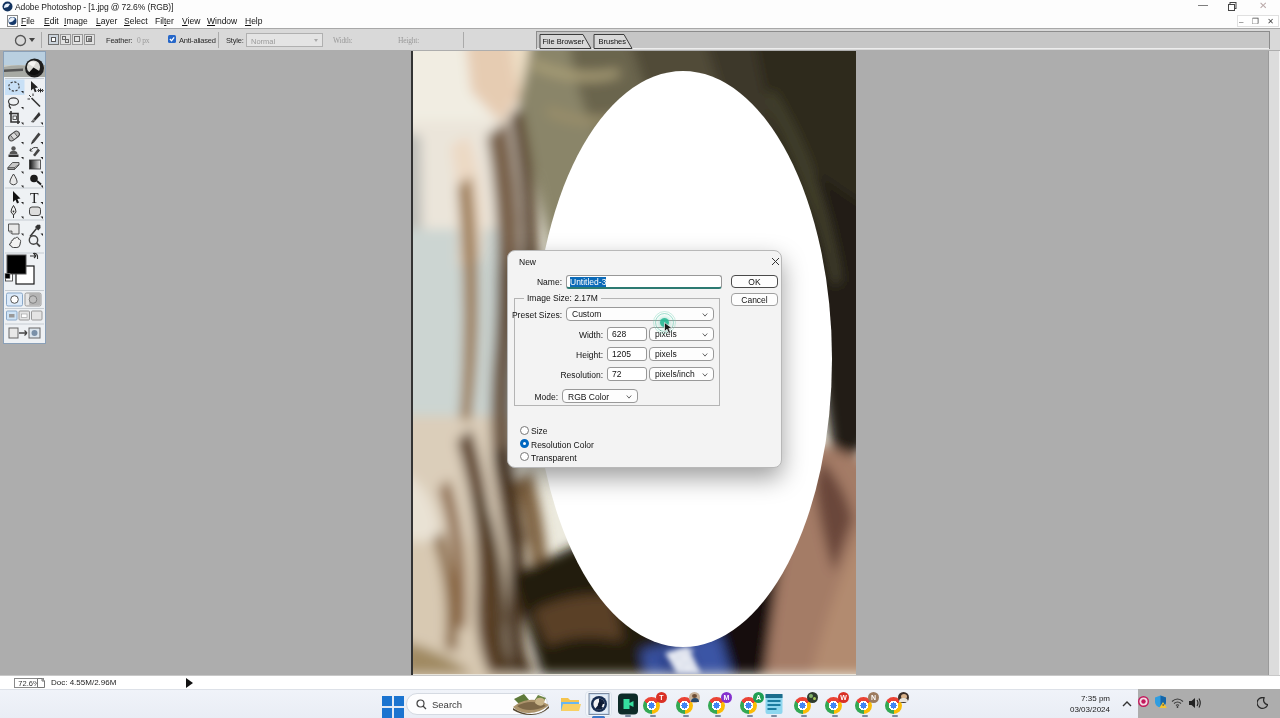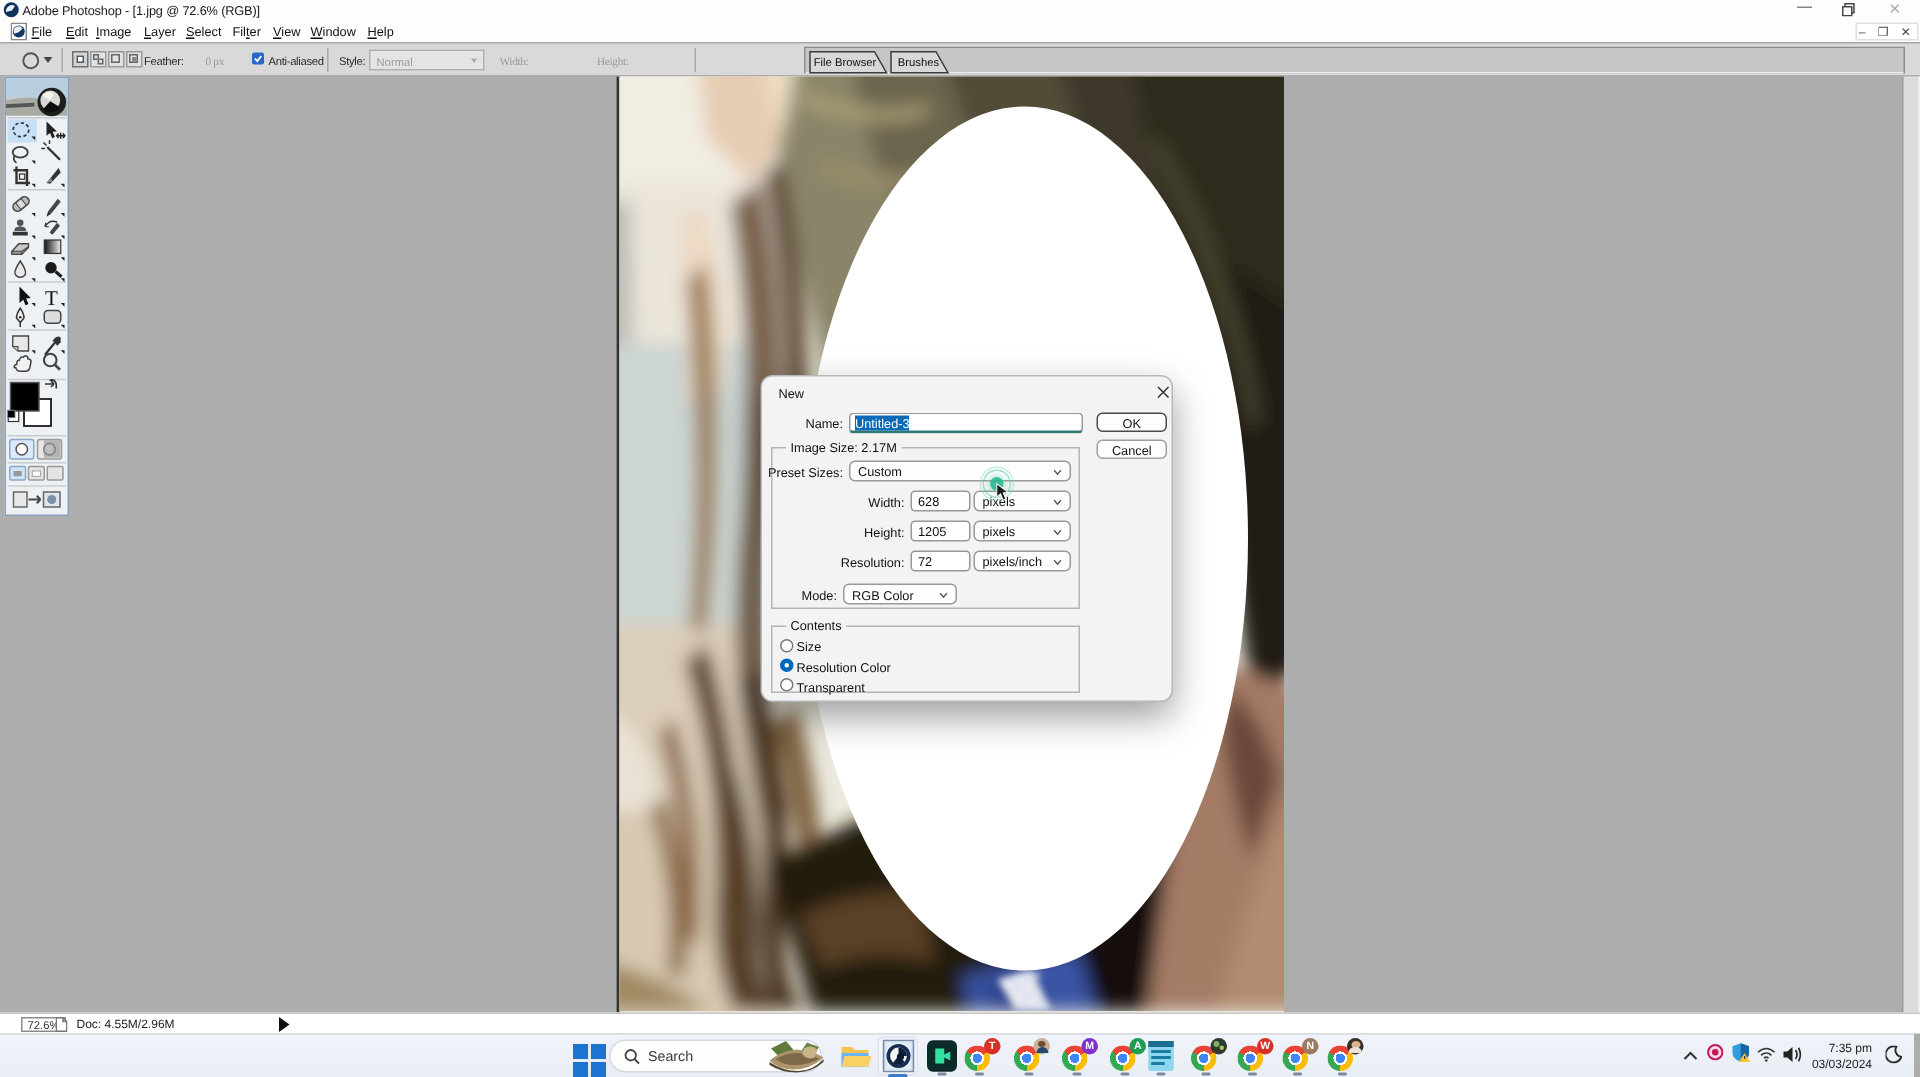--- a/index.html
+++ b/index.html
@@ -31,21 +31,21 @@
 
 
 #toolbar { position:absolute; left:3px; top:1px; width:43px; height:293px; background:#eef1f4; border:1px solid #8aa0b8; }
 
 
 #statusbar { position:absolute; left:0; top:675px; width:1280px; height:14px; background:#ffffff; border-top:1px solid #c8c8c8; }
 #zoombox { position:absolute; left:2px; top:2px; width:30px; height:10px; border:1px solid #8a8a8a; font-size:7.5px; color:#333; text-align:center; line-height:9px;margin-left:12px; }
 #docinfo { position:absolute; left:51px; top:2px; font-size:8px; color:#222; }
 
 
-#taskbar { position:absolute; left:0; top:689px; width:1276px; height:29px; background:linear-gradient(180deg,#f0f3f9,#e9edf5); border-top:1px solid #dde1e8; }
+#taskbar { position:absolute; left:0; top:689px; width:1138px; height:29px; background:linear-gradient(180deg,#f0f3f9,#e9edf5); border-top:1px solid #dde1e8; }
 .tbi { position:absolute; top:3px; width:22px; height:22px; }
 .tdash { position:absolute; top:25px; width:6px; height:2px; background:#7a8aa0; border-radius:2px; }
 .chr { position:absolute; top:7px; width:17px; height:17px; border-radius:50%;
   background: radial-gradient(circle, #4285f4 0 26%, #ffffff 26% 38%, rgba(0,0,0,0) 38%),
               conic-gradient(#ea4335 0 60deg, #fbbc05 60deg 180deg, #34a853 180deg 300deg, #ea4335 300deg 360deg); }
 .badge { position:absolute; right:-7px; top:-5px; width:11px; height:11px; border-radius:50%; font-size:7px; font-weight:bold; color:#fff; text-align:center; line-height:11px; }
 #searchpill { position:absolute; left:406px; top:3px; width:142px; height:22px; background:#fdfdfe; border:1px solid #d5dae2; border-radius:11px; }
 #tray { position:absolute; left:0; top:0; width:1280px; height:29px; }
 #clock { position:absolute; right:28px; top:3px; text-align:right; font-size:8px; color:#1a1a1a; line-height:11px; }
 
@@ -106,21 +106,21 @@
   <div class="abs" style="left:48px;top:5px;width:11px;height:11px;background:#ccd4dc;border:1px solid #707070"></div>
   <div class="abs" style="left:51px;top:8px;width:5px;height:5px;background:#fff;border:1px solid #555"></div>
   <div class="abs" style="left:60px;top:5px;width:11px;height:11px;background:#e2e2e2;border:1px solid #999"></div>
   <div class="abs" style="left:62px;top:7px;width:4px;height:4px;border:1px solid #666"></div>
   <div class="abs" style="left:65px;top:10px;width:4px;height:4px;background:#ddd;border:1px solid #666"></div>
   <div class="abs" style="left:72px;top:5px;width:11px;height:11px;background:#e2e2e2;border:1px solid #999"></div>
   <div class="abs" style="left:74px;top:7px;width:6px;height:6px;border:1px solid #666"></div>
   <div class="abs" style="left:84px;top:5px;width:11px;height:11px;background:#e2e2e2;border:1px solid #999"></div>
   <div class="abs" style="left:86px;top:7px;width:6px;height:6px;border:1px solid #666"></div>
   <div class="abs" style="left:88px;top:9px;width:3px;height:3px;background:#888"></div>
-  <div class="lbl" style="left:96px">Feather:</div>
+  <div class="lbl" style="left:106px">Feather:</div>
   <div class="lbl dis" style="left:137px">0 px</div>
   <div class="abs" style="left:168px;top:6px;width:8px;height:8px;background:#2667c9;border-radius:1.5px"></div>
   <svg class="abs" style="left:169px;top:7px" width="6" height="6" viewBox="0 0 7 7">
       <path d="M1 3.5 L3 5.5 L6 1.5" fill="none" stroke="#fff" stroke-width="1.4"></path>
     </svg>
   <div class="lbl" style="left:179px">Anti-aliased</div>
   <div class="vsep" style="left:218px"></div>
   <div class="lbl" style="left:226px">Style:</div>
   <div class="abs" style="left:246px;top:4px;width:77px;height:14px;background:#e4e4e4;border:1px solid #b0b0b0;font-size:7.5px;color:#9a9a9a;padding:3px 0 0 4px">Normal</div>
   <div class="abs" style="left:314px;top:10px;width:0;height:0;border-left:2.5px solid transparent;border-right:2.5px solid transparent;border-top:3.5px solid #aaa"></div>
@@ -515,23 +515,20 @@
   <div class="fld" style="left:99px;top:116px;width:40px;height:14px;padding:1px 0 0 4px">72</div>
   <div class="dd" style="left:141px;top:116px;width:65px;height:14px;padding:1px 0 0 5px">pixels/inch<svg class="chev" viewBox="0 0 8 6">
         <path d="M1 1 L4 4.5 L7 1" fill="none" stroke="#555" stroke-width="1.2"></path>
       </svg></div>
 
   <div class="lbr" style="left:0;width:50px;top:141px">Mode:</div>
   <div class="dd" style="left:54px;top:138px;width:76px;height:14px;padding:2px 0 0 5px">RGB Color<svg class="chev" viewBox="0 0 8 6">
         <path d="M1 1 L4 4.5 L7 1" fill="none" stroke="#555" stroke-width="1.2"></path>
       </svg></div>
 
-  <div class="grp" style="left:6px;top:166px;width:206px;height:45px">
-    <div class="gl">Contents</div>
-  </div>
   <div class="radio" style="left:12px;top:175px"></div>
   <div class="lb" style="left:23px;top:175px">Size</div>
   <div class="radio sel" style="left:12px;top:188px"></div>
   <div class="lb" style="left:23px;top:189px">Resolution Color</div>
   <div class="radio" style="left:12px;top:201px"></div>
   <div class="lb" style="left:23px;top:202px">Transparent</div>
 </div>
 
 <div class="abs" style="left:653px;top:311px;width:23px;height:23px;border:1px solid rgba(120,210,180,0.4);border-radius:50%"></div>
 <div class="abs" style="left:655px;top:313px;width:19px;height:19px;border:1.5px solid rgba(90,200,170,0.55);border-radius:50%"></div>

